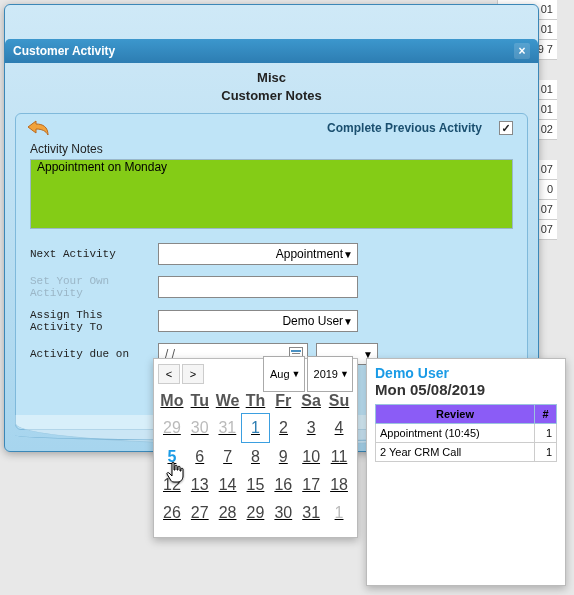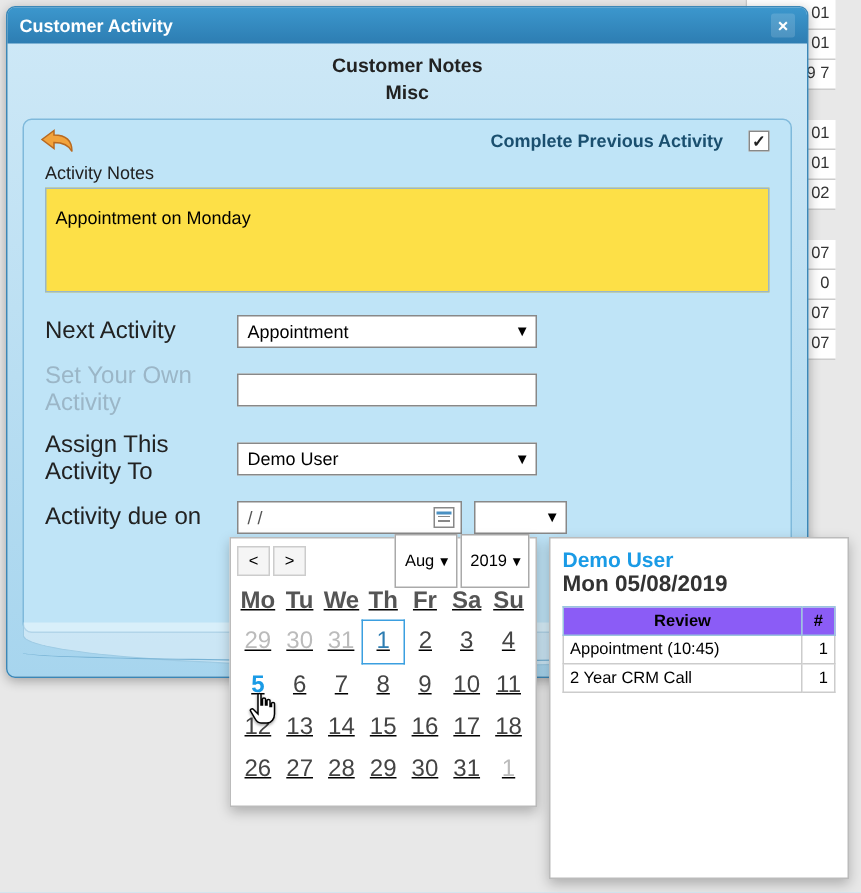--- a/index.html
+++ b/index.html
@@ -5,40 +5,40 @@
   * { box-sizing: border-box; margin: 0; padding: 0; font-family: Arial, Helvetica, sans-serif; }
   body { width: 574px; height: 595px; background: #e8e8e8; position: relative; overflow: hidden; }
 
   
   .bg-rows { position: absolute; right: 17px; top: 0; width: 60px; }
   .bg-row { height: 20px; border-bottom: 1px solid #ccc; border-left:1px solid #ccc; font-size: 11px; text-align: right; padding: 3px 4px 0 0; color: #333; background:#fff;}
   .bg-row.gap { background:#e8e8e8; border:none;}
 
   
   .dialog { position: absolute; left: 4px; top: 4px; width: 535px; height: 448px; background: linear-gradient(#cfe9f7,#a7d5ee); border: 1px solid #3b87b7; border-radius: 6px; box-shadow: 0 2px 8px rgba(0,0,0,.3); }
-  .titlebar { height: 24px; background: linear-gradient(#3c97cd,#2d7db2); border-radius: 5px 5px 0 0; display:flex; align-items:center; padding:0 8px; color:#fff; font-size:12px; font-weight:bold; }
+  .titlebar { height: 24px; background: linear-gradient(#3c97cd,#2d7db2); border-radius: 5px 5px 0 0; display:flex; align-items:center; padding:0 8px; color:#fff; font-size:12px; font-weight:bold;margin-top:34px; }
   .titlebar .spacer{flex:1;}
   .close-x { width:16px; height:16px; background: rgba(255,255,255,.15); border-radius:2px; display:flex; align-items:center; justify-content:center; font-size:12px; cursor:pointer;}
   .dlg-body { padding: 6px 10px 10px; }
   .hdr-center { text-align:center; font-weight:bold; font-size:13px; color:#222; }
   .hdr-center div{line-height:18px;}
 
   .panel { margin-top:8px; background:#bfe4f7; border:1px solid #7fb9db; border-radius:6px; padding:0 14px 18px; position:relative;}
   .panel-hdr{ height:28px; display:flex; align-items:center; justify-content:flex-end; gap:17px; font-weight:bold; font-size:12px; color:#1a4f6f;}
   .back-arrow{ position:absolute; left:10px; top:4px; width:24px; height:18px; }
   .back-arrow svg{width:24px;height:18px;}
   .chk { width:14px; height:14px; background:#fff; border:1px solid #888; display:inline-flex; align-items:center; justify-content:center; font-size:11px; color:#222;}
 
   .lbl { font-size:12px; color:#222; margin-bottom:3px;}
-  .textarea { width:100%; height:70px; border:1px solid #9ab7c9; background:#fde047; padding:12px 6px; font-size:12px; resize:none;}
+  .textarea { width:100%; height:70px; border:1px solid #9ab7c9; background:#84cc16; padding:0 6px; font-size:12px; resize:none;}
   .row { display:flex; align-items:center; margin-top:10px; gap:8px;}
-  .row .lbl-col { width:120px; font-size:16px; color:#222;}
+  .row .lbl-col { width:120px; font-size:11px; color:#222;font-family:Liberation Mono, monospace;}
   .row .lbl-col.disabled{ color:#9bb6c7;}
   .select, .txt { height:22px; border:1px solid #888; background:#fff; font-size:12px; padding:0 4px 0 6px; display:flex; align-items:center; justify-content:space-between;}
-  .select { width:200px;}
+  .select { width:200px;justify-content:flex-end;}
   .select .caret { font-size:10px;}
   .txt { width:200px; color:#aaa;}
   .date-in { width:150px; display:flex; align-items:center; height:22px; border:1px solid #888; background:#fff; font-size:12px; color:#555; justify-content:space-between; padding:0 4px 0 6px;}
   .cal-ic{ width:14px;height:14px;border:1px solid #888;display:inline-block;position:relative;}
   .cal-ic:before{content:"";position:absolute;top:2px;left:1px;right:1px;height:2px;background:#4a90c2;}
   .cal-ic:after{content:"";position:absolute;top:5px;left:2px;right:2px;bottom:2px;background:repeating-linear-gradient(#888 0 1px,transparent 1px 3px);}
   .time-sel{ width:62px; height:22px; border:1px solid #888; background:#fff; display:flex; align-items:center; justify-content:flex-end; padding:0 4px;}
   .time-sel .caret{font-size:10px;}
 
   .btn-area{ margin-top:18px; text-align:center;}
@@ -95,22 +95,22 @@
   </div>
 
 <div class="dialog">
   <div class="titlebar">
     <span>Customer Activity</span>
     <span class="spacer"></span>
     <span class="close-x">×</span>
   </div>
   <div class="dlg-body">
     <div class="hdr-center">
+      <div>Misc</div>
       <div>Customer Notes</div>
-      <div>Misc</div>
     </div>
 
     <div class="panel">
       <span class="back-arrow">
         <svg viewBox="0 0 24 18">
             <path d="M10 3 L2 9 L10 15 L10 11 C16 11 20 13 22 17 C22 9 17 6 10 6 Z" fill="#f2a33c" stroke="#b9691f" stroke-width="1"></path>
           </svg>
       </span>
       <div class="panel-hdr">
         <span>Complete Previous Activity</span>

